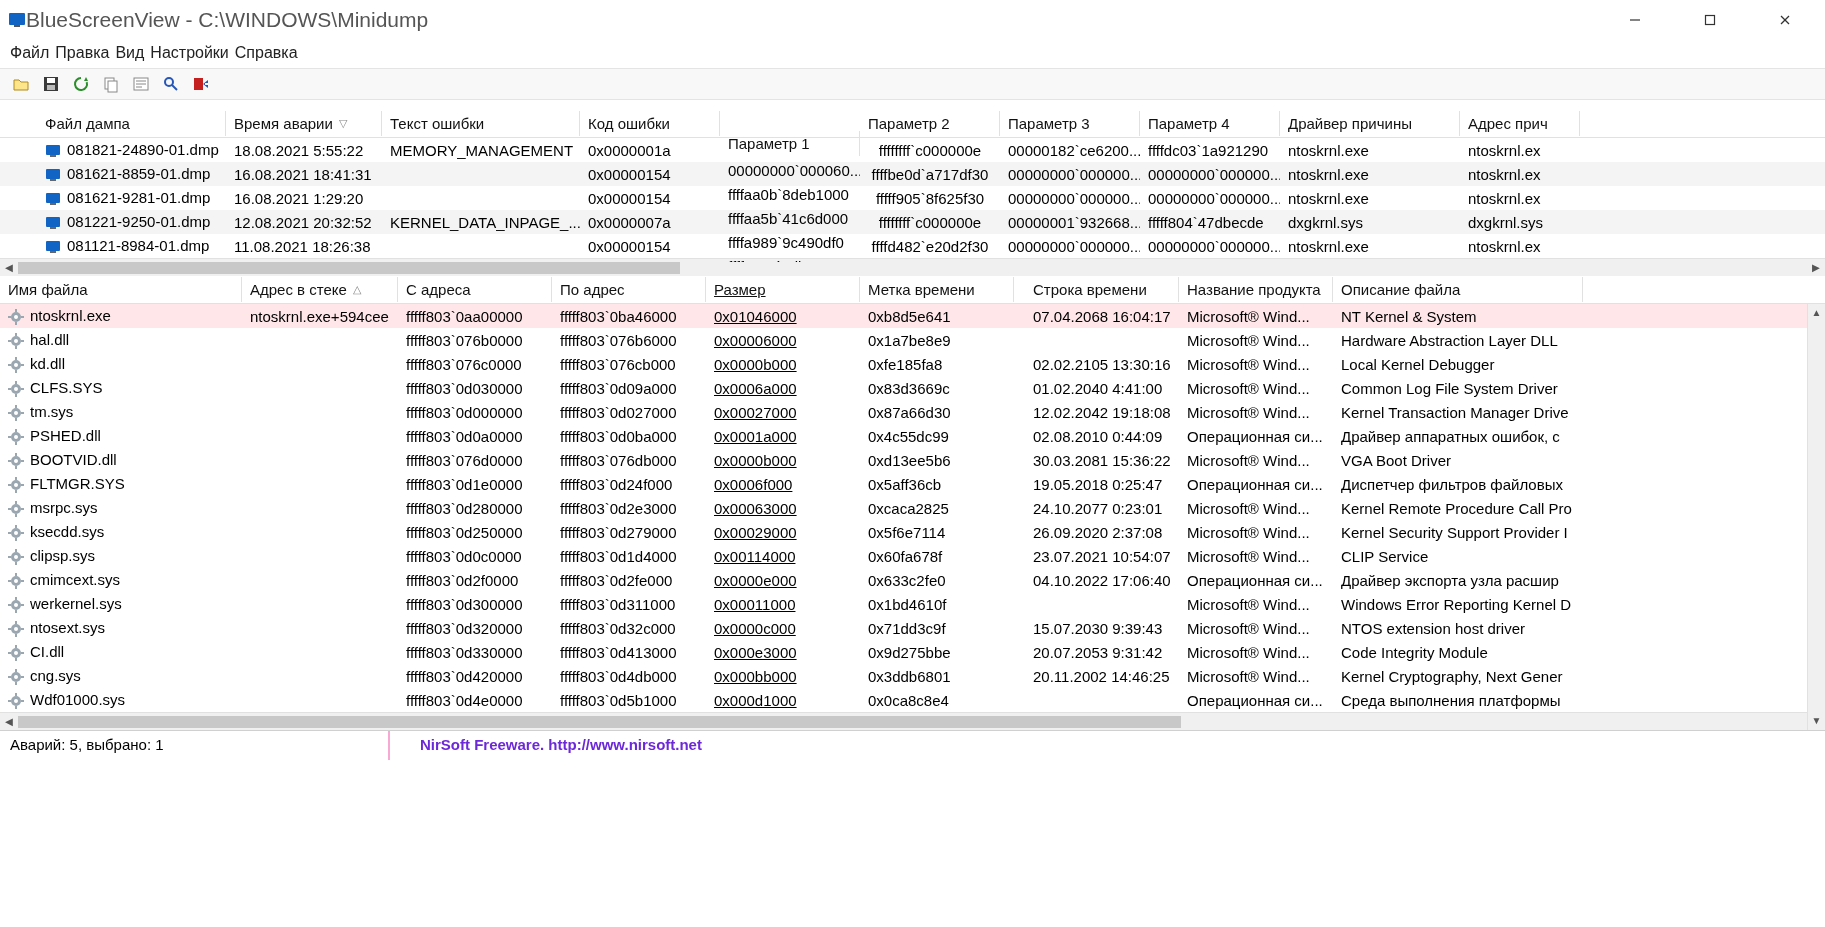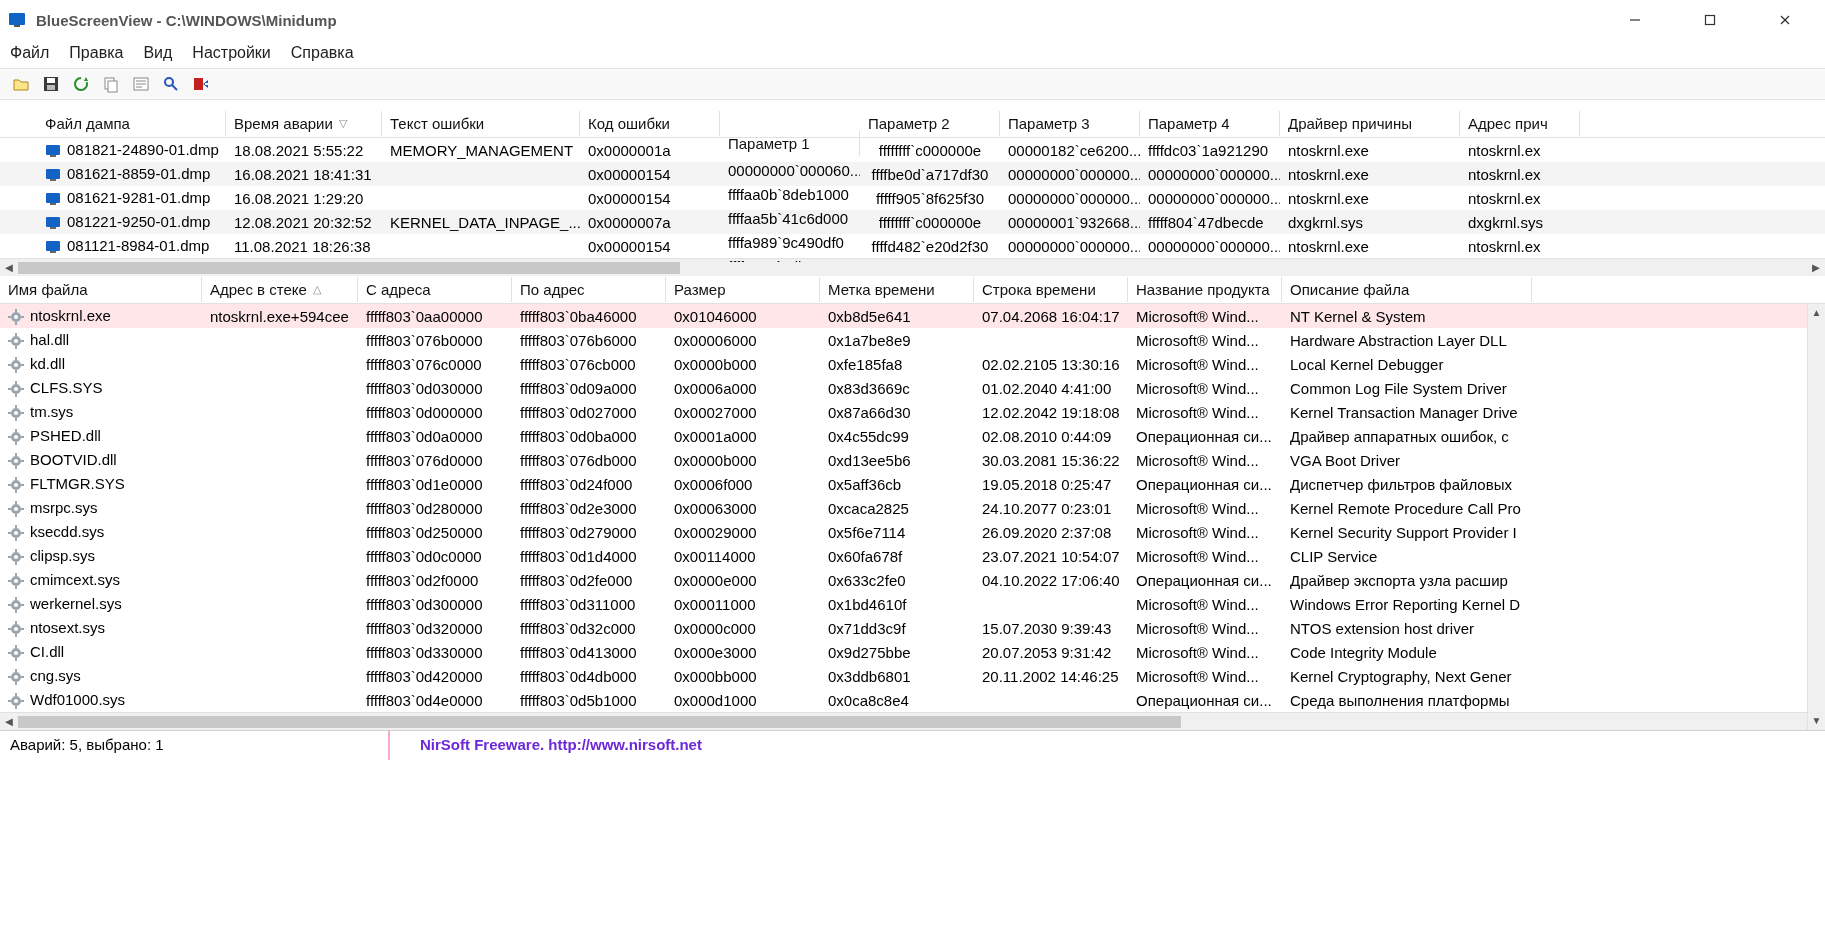--- a/index.html
+++ b/index.html
@@ -14,44 +14,42 @@
 }
 .titlebar {
   display: flex;
   align-items: center;
   height: 40px;
   padding: 0 8px;
   background: #fff;
 }
 .titlebar .app-icon svg { width: 18px; height: 18px; }
 .titlebar .title {
-  margin-left: 10px;
-  font-size: 15px;
+  font-size: 21px;
   color: #555;
   flex: 1;
   white-space: nowrap;
-  font-weight: bold;
 }
 .win-controls {
   display: flex;
   gap: 30px;
   padding-right: 10px;
 }
 .win-btn {
   width: 45px;
   height: 30px;
   display: flex;
   align-items: center;
   justify-content: center;
   color: #555;
   cursor: default;
 }
 .menubar {
   display: flex;
-  gap: 20px;
+  gap: 6px;
   padding: 4px 10px 6px;
   font-size: 16px;
   color: #222;
 }
 .menubar span { cursor: default; }
 .toolbar {
   display: flex;
   align-items: center;
   gap: 8px;
   padding: 4px 10px;
@@ -140,23 +138,23 @@
   padding: 5px 30px;
   color: #6d28d9;
   font-weight: bold;
 }
 .blank-gap { height: 10px; background:#fff; }
 
 .tc0{width:226px;padding-left:45px;} .tc1{width:156px;} .tc2{width:198px;}
 .tc3{width:140px;} .tc4{width:140px;margin-top:40px;} .tc5{width:140px;text-align:center;}
 .tc6{width:140px;} .tc7{width:140px;} .tc8{width:180px;} .tc9{width:120px;}
 
-.bc0{width:202px;} .bc1{width:156px;} .bc2{width:154px;}
-.bc3{width:154px;} .bc4{width:154px;} .bc5{width:154px;}
-.bc6{width:154px;} .bc7{width:154px;} .bc8{width:250px;}
+.bc0{width:242px;} .bc1{width:156px;} .bc2{width:154px;}
+.bc3{width:154px;} .bc4{width:154px;text-decoration:underline;} .bc5{width:154px;}
+.bc6{width:154px;margin-left:11px;} .bc7{width:154px;} .bc8{width:250px;}
 </style>
 </head>
 <body>
 
 <div class="titlebar">
   <span class="app-icon">
     <svg viewBox="0 0 18 18">
         <rect x="1" y="3" width="16" height="12" rx="1" fill="#1264c4"></rect>
         <rect x="6" y="15" width="6" height="2" fill="#555"></rect>
       </svg>

